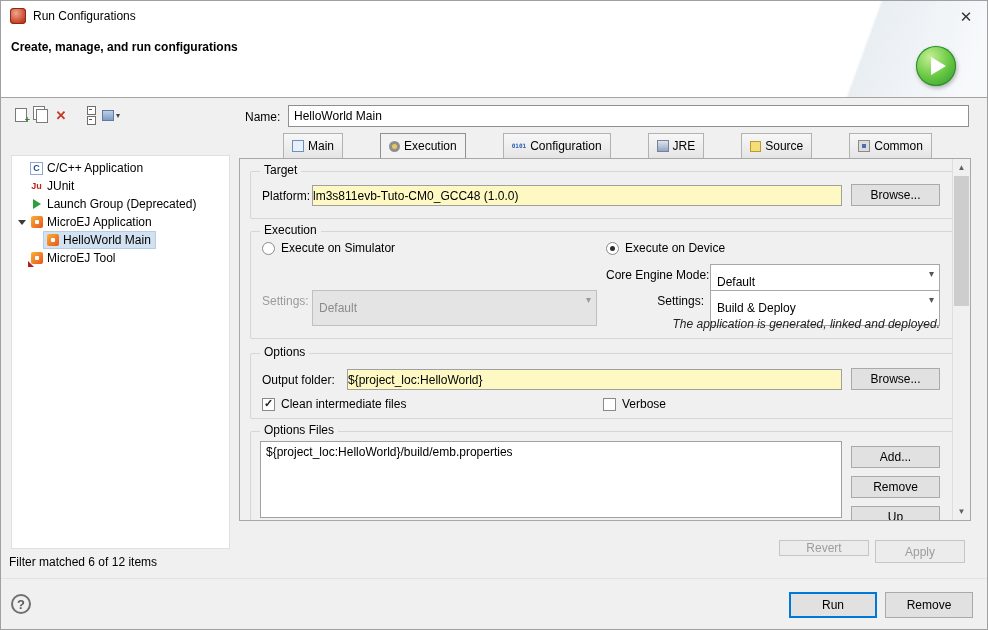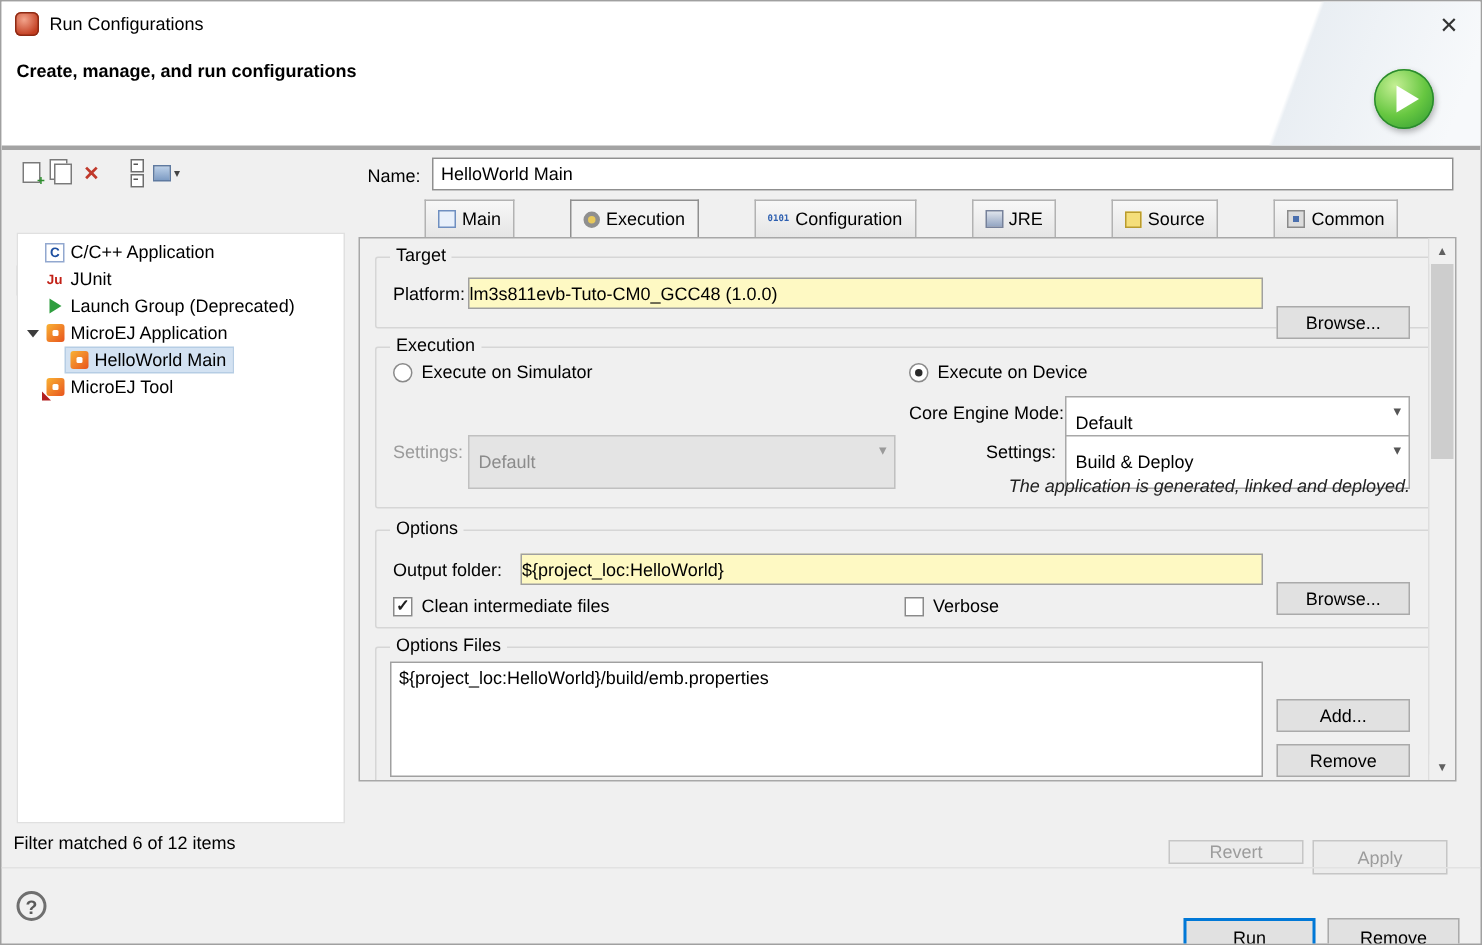--- a/index.html
+++ b/index.html
@@ -3,21 +3,21 @@
 <meta charset="utf-8">
 <style>
   html,body{margin:0;padding:0;}
   .dialog{
     position:relative; width:988px; height:630px; box-sizing:border-box;
     background:#f0f0f0; border:1px solid #a0a0a0; overflow:hidden;
     font-family:"Liberation Sans",sans-serif; font-size:12px; color:#000;
   }
 
   
-  .header{position:absolute;left:0;top:0;width:100%;height:96px;background:#fff;border-bottom:3px solid #a3a3a3;}
+  .header{position:absolute;left:0;top:0;width:100%;height:96px;background:#fff;border-bottom:1px solid #a3a3a3;}
   .header::before{content:"";position:absolute;right:0;top:0;width:260px;height:96px;
     background:linear-gradient(110deg,rgba(255,255,255,0) 52%,#e9eef3 53%,#f7f9fb 92%);}
   .win-icon{position:absolute;left:9px;top:7px;width:16px;height:16px;border-radius:4px;
     background:radial-gradient(circle at 38% 32%,#f2a48c,#c23d20 72%);box-shadow:inset 0 0 0 1px #8d2a14;}
   .win-title{position:absolute;left:32px;top:8px;font-size:12px;}
   .close-btn{position:absolute;right:10px;top:5px;width:22px;height:22px;display:flex;align-items:center;justify-content:center;
     font-size:15px;color:#333;cursor:default;}
   .subtitle{position:absolute;left:10px;top:39px;font-weight:bold;font-size:12px;}
   .play-circle{position:absolute;right:31px;top:45px;width:40px;height:40px;border-radius:50%;
     background:radial-gradient(circle at 35% 28%,#c4ef93,#67c741 52%,#2f9b33 95%);
@@ -77,21 +77,21 @@
 
   .pane{position:absolute;left:238px;top:157px;width:732px;height:363px;box-sizing:border-box;
     border:1px solid #a8a8a8;background:#f0f0f0;overflow:hidden;}
   .group{position:absolute;border:1px solid #d6d6d6;border-radius:2px;}
   .gtitle{position:absolute;background:#f0f0f0;padding:0 4px;font-size:12px;line-height:13px;}
   .flabel{position:absolute;font-size:12px;white-space:nowrap;}
   .flabel.dis{color:#9b9b9b;}
   .tinput{position:absolute;box-sizing:border-box;border:1px solid #a0a0a0;background:#fef9c3;
     font:12px "Liberation Sans",sans-serif;padding:0 0;}
   .btn{position:absolute;box-sizing:border-box;background:#e1e1e1;border:1px solid #aaaaaa;
-    display:flex;align-items:center;justify-content:center;font-size:12px;margin-top:20px;}
+    display:flex;align-items:center;justify-content:center;font-size:12px;}
   .btn.disabled{color:#9c9c9c;background:#ececec;border-color:#c6c6c6;}
   .btn.default{border:2px solid #0078d7;justify-content:center;}
   .combo{position:absolute;box-sizing:border-box;height:36px;background:#fff;border:1px solid #a8a8a8;
     display:flex;align-items:center;padding:0 20px 0 6px;white-space:nowrap;overflow:hidden;}
   .combo::after{content:"▾";position:absolute;right:5px;top:3px;font-size:10px;color:#555;}
   .combo.disabled{background:#e4e4e4;color:#8b8b8b;border-color:#c0c0c0;}
   .combo.disabled::after{color:#9a9a9a;}
   .radio{width:13px;height:13px;box-sizing:border-box;border:1px solid #8a8a8a;border-radius:50%;background:#fff;
     display:inline-block;position:relative;flex:none;}
   .radio.on::after{content:"";position:absolute;left:3px;top:3px;width:5px;height:5px;border-radius:50%;background:#2b2b2b;}

